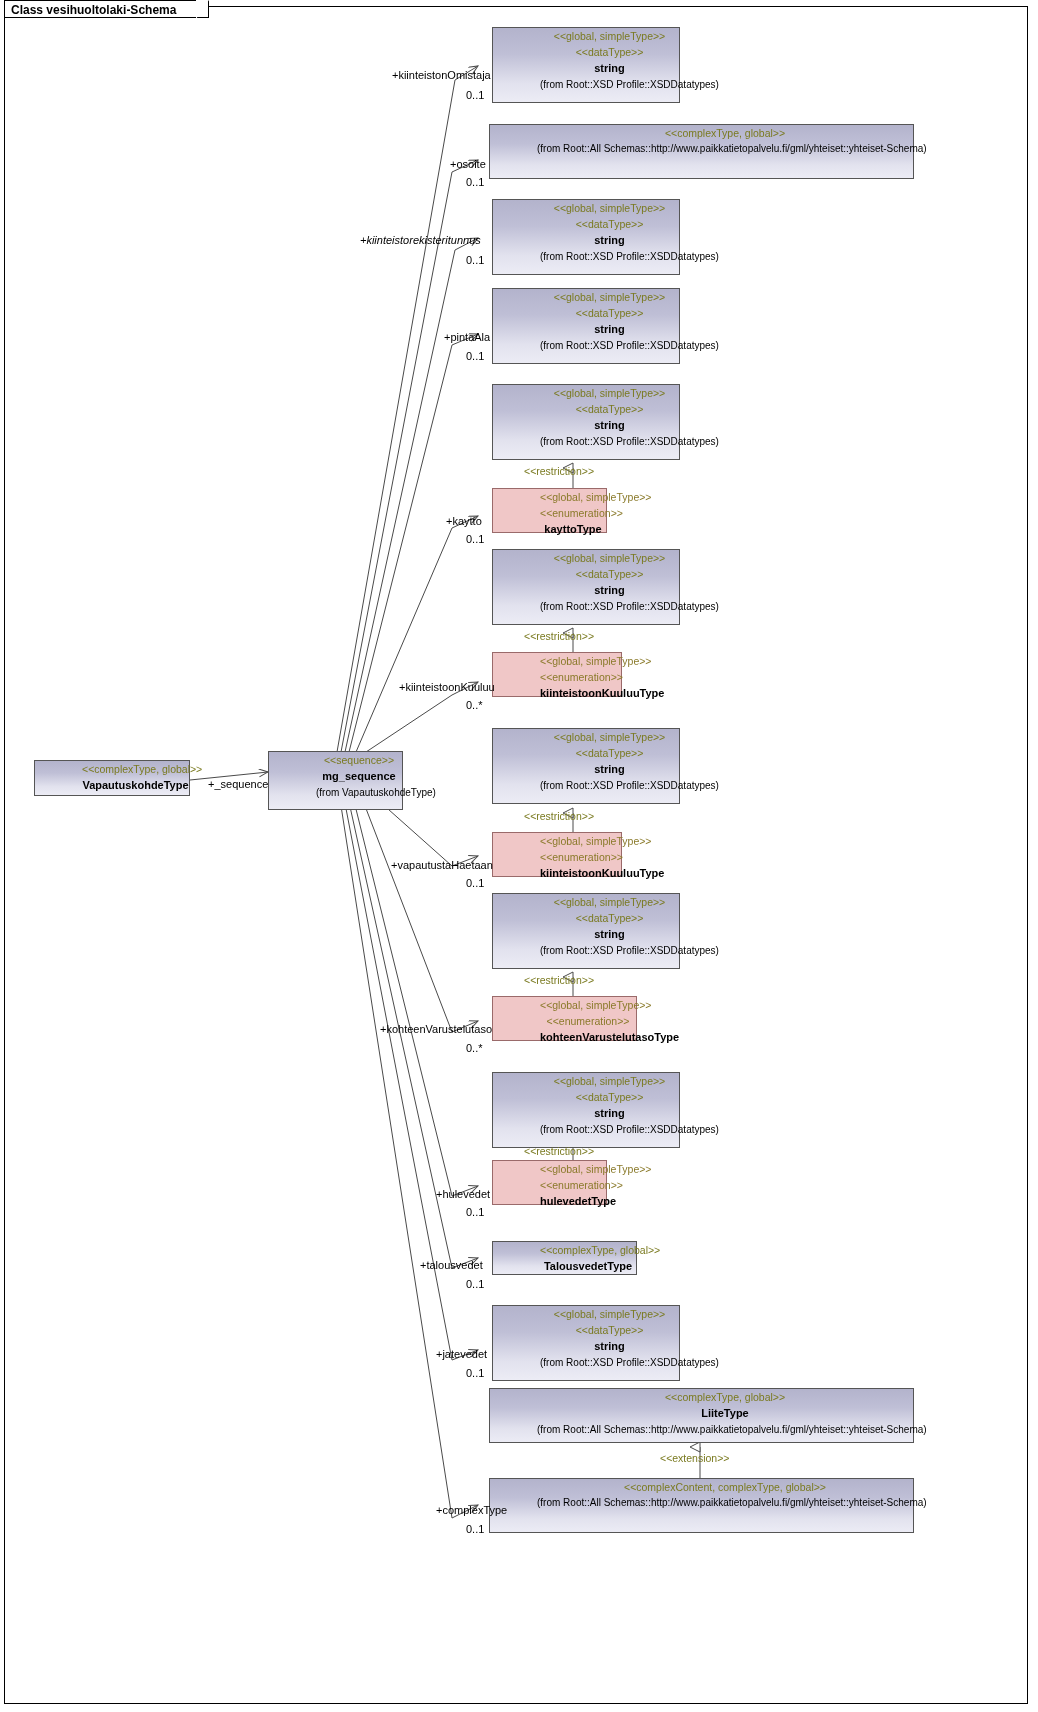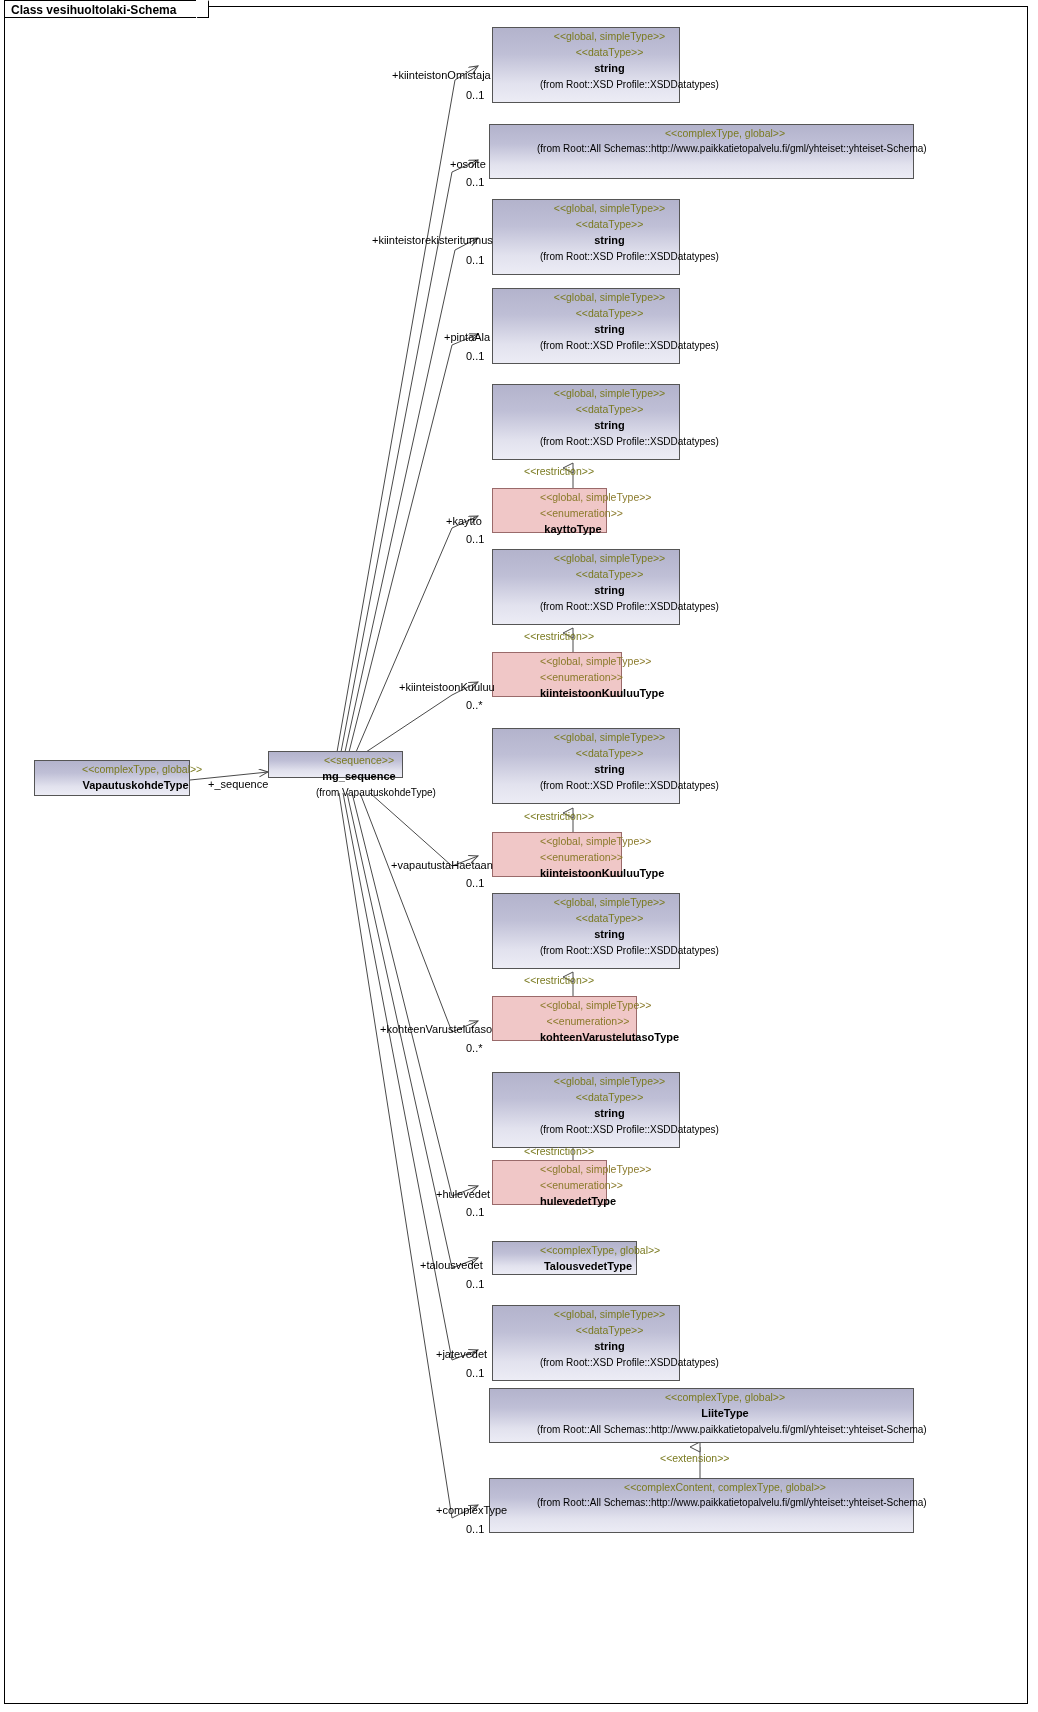--- a/index.html
+++ b/index.html
@@ -88,21 +88,21 @@
     <line x1="573" y1="1162" x2="573" y2="1141" marker-end="url(#tri)"></line>
 
     <line x1="700" y1="1479" x2="700" y2="1447" marker-end="url(#tri)"></line>
   </svg>
 
   <div class="node blue" style="left:34px;top:760px;width:156px;height:36px;">
     <span class="st">&lt;&lt;complexType, global&gt;&gt;</span>
     <span class="nm">VapautuskohdeType</span>
   </div>
 
-  <div class="node blue" style="left:268px;top:751px;width:135px;height:27px;">
+  <div class="node blue" style="left:268px;top:751px;width:135px;height:59px;">
     <span class="st">&lt;&lt;sequence&gt;&gt;</span>
     <span class="nm">mg_sequence</span>
     <span class="fr">(from VapautuskohdeType)</span>
   </div>
 
   <div class="node blue" style="left:492px;top:27px;width:188px;height:76px;">
     <span class="st">&lt;&lt;global, simpleType&gt;&gt;</span>
     <span class="st">&lt;&lt;dataType&gt;&gt;</span>
     <span class="nm">string</span>
     <span class="fr">(from Root::XSD Profile::XSDDatatypes)</span>
@@ -216,21 +216,21 @@
   </div>
 
   <span class="lbl" style="left:208px;top:778px;">+_sequence</span>
 
   <span class="lbl" style="left:392px;top:69px;">+kiinteistonOmistaja</span>
   <span class="mult" style="left:466px;top:89px;">0..1</span>
 
   <span class="lbl" style="left:450px;top:158px;">+osoite</span>
   <span class="mult" style="left:466px;top:176px;">0..1</span>
 
-  <span class="lbl" style="left:372px;top:234px;">+kiinteistorekisteritunnus</span>
+  <span class="lbl" style="left:360px;top:234px;font-style:italic;">+kiinteistorekisteritunnus</span>
   <span class="mult" style="left:466px;top:254px;">0..1</span>
 
   <span class="lbl" style="left:444px;top:331px;">+pintaAla</span>
   <span class="mult" style="left:466px;top:350px;">0..1</span>
 
   <span class="lbl" style="left:446px;top:515px;">+kaytto</span>
   <span class="mult" style="left:466px;top:533px;">0..1</span>
 
   <span class="lbl" style="left:399px;top:681px;">+kiinteistoonKuuluu</span>
   <span class="mult" style="left:466px;top:699px;">0..*</span>

